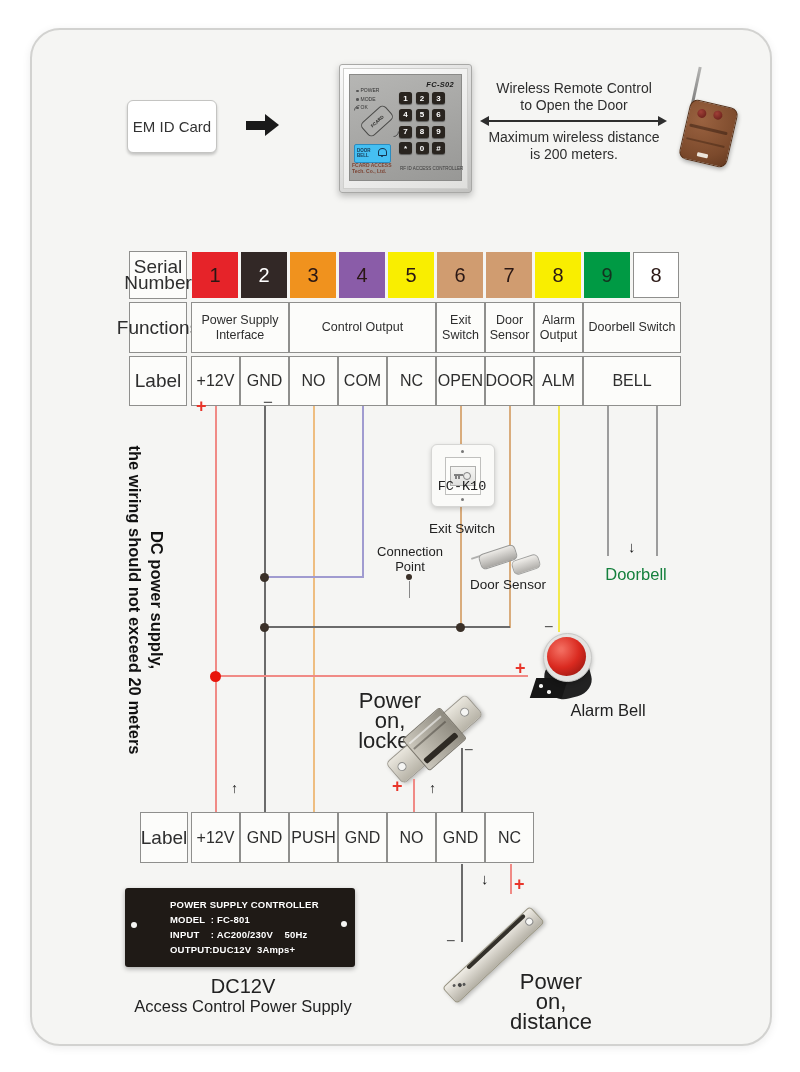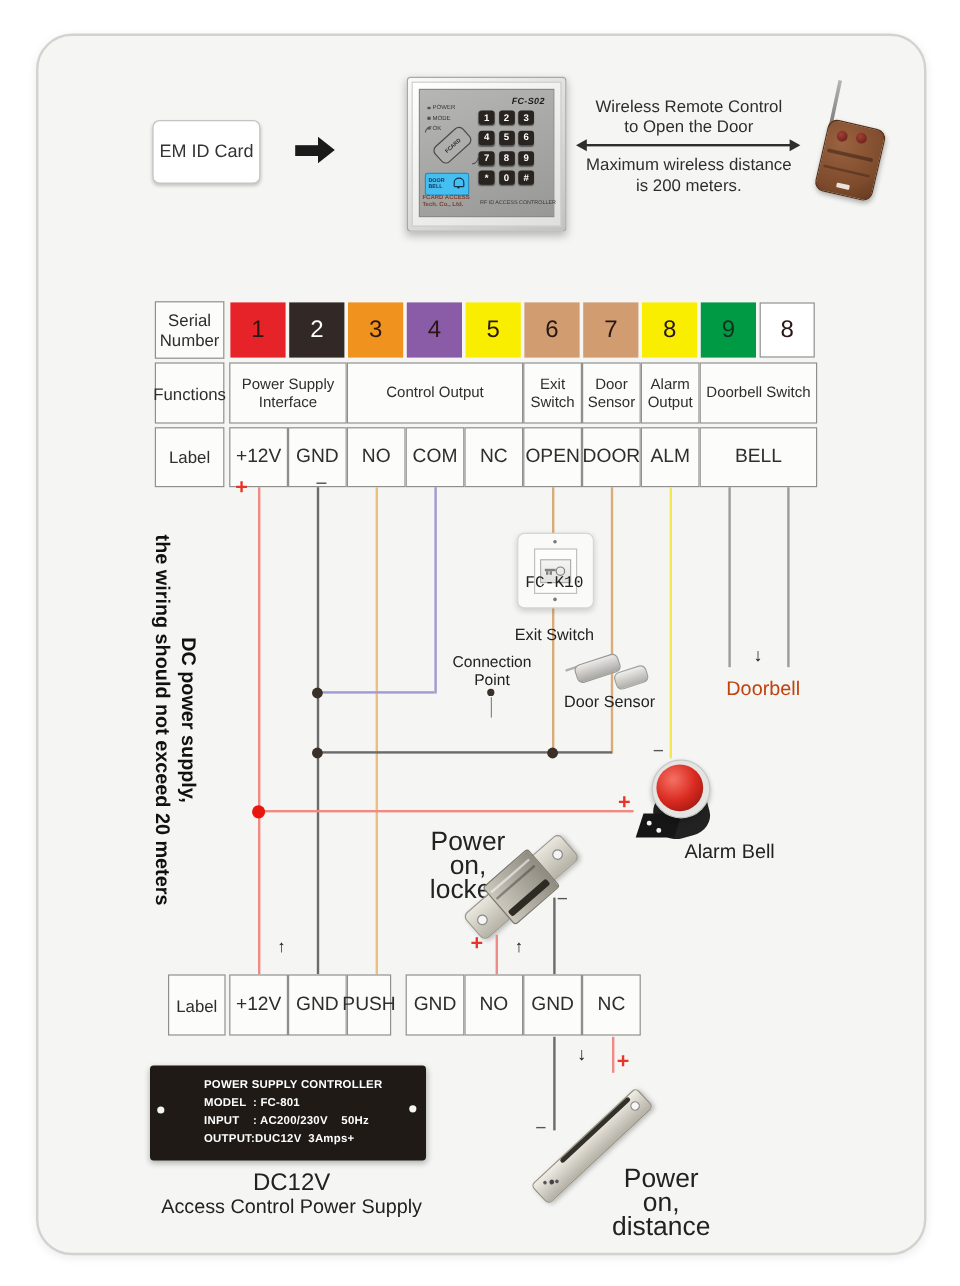--- a/index.html
+++ b/index.html
@@ -3,21 +3,21 @@
 <meta charset="utf-8">
 <style>
   html,body{margin:0;padding:0;background:#fff;}
   #root{position:relative;width:800px;height:1072px;background:#fff;
         font-family:"Liberation Sans",sans-serif;color:#2e2e2e;overflow:hidden;}
   .abs{position:absolute;}
   .cell{position:absolute;background:#fcfcfa;border:1.5px solid #8f8f8d;
         display:flex;align-items:center;justify-content:center;text-align:center;
         box-sizing:border-box;font-size:16px;color:#2e2e2e;}
   .fcell{font-size:12.5px;line-height:15px;}
-  .hcell{font-size:14px;line-height:16px;}
+  .hcell{font-size:19px;line-height:16px;}
   .scell{position:absolute;display:flex;align-items:center;justify-content:center;
          font-size:20px;box-sizing:border-box;}
   .wire{position:absolute;}
   .dot{position:absolute;border-radius:50%;}
   .sym-plus{position:absolute;font-size:18px;font-weight:bold;color:#e8352a;}
   .sym-minus{position:absolute;font-size:16px;color:#555;}
   .sym-arrow{position:absolute;font-size:14px;color:#222;}
   .complabel{position:absolute;text-align:center;font-size:13.5px;color:#222;}
   .biglabel{position:absolute;text-align:center;font-size:22px;line-height:20px;color:#222;}
   .key{background:#29241f;color:#fff;border-radius:2.5px;display:flex;align-items:center;
@@ -198,21 +198,21 @@
   <div class="abs complabel" style="left:417px;top:521px;width:90px;">Exit Switch</div>
 
   <div>
     <div class="abs" style="left:471px;top:556px;width:12px;height:2px;background:#b0b0ae;transform:rotate(-18deg);"></div>
     <div class="abs" style="left:479px;top:549px;width:36px;height:14px;transform:rotate(-18deg);background:linear-gradient(180deg,#eceae6,#a8a6a2);border:0.5px solid #989896;border-radius:5px;"></div>
     <div class="abs" style="left:512px;top:557px;width:26px;height:13px;transform:rotate(-18deg);background:linear-gradient(180deg,#f0eeea,#b0aeaa);border:0.5px solid #a0a09e;border-radius:5px;"></div>
   </div>
   <div class="abs complabel" style="left:466px;top:577px;width:84px;">Door Sensor</div>
 
   <span class="sym-arrow" style="left:628px;top:538px;font-size:15px;">↓</span>
-  <div class="abs" style="left:598px;top:565px;width:76px;text-align:center;font-size:16.5px;color:#c2410c;">Doorbell</div>
+  <div class="abs" style="left:598px;top:565px;width:76px;text-align:center;font-size:16.5px;color:#15803d;">Doorbell</div>
 
   <div>
     <div class="abs" style="left:545px;top:658px;width:46px;height:40px;background:#222;border-radius:40%;transform:rotate(-15deg);"></div>
     <div class="abs" style="left:533px;top:678px;width:32px;height:20px;background:#161616;transform:skewX(-18deg);"></div>
     <div class="dot" style="left:539px;top:684px;width:3.5px;height:3.5px;background:#f5f5f3;"></div>
     <div class="dot" style="left:547px;top:690px;width:3.5px;height:3.5px;background:#f5f5f3;"></div>
     <div class="abs" style="left:543px;top:633px;width:47px;height:47px;background:#e4e4e2;border:1px solid #c8c8c6;border-radius:50%;box-shadow:0 2px 4px rgba(0,0,0,.25);"></div>
     <div class="abs" style="left:547px;top:637px;width:39px;height:39px;border-radius:50%;background:radial-gradient(circle at 36% 32%,#f26b5e 5%,#da2a20 50%,#8c130e 95%);"></div>
   </div>
   <span class="sym-minus" style="left:544px;top:618px;">−</span>
@@ -240,21 +240,21 @@
   <span class="sym-arrow" style="left:231px;top:780px;">↑</span>
   <span class="sym-arrow" style="left:429px;top:780px;">↑</span>
   <span class="sym-plus" style="left:392px;top:776px;">+</span>
   <div class="wire" style="left: 412.5px; top: 779px; width: 2px; height: 33px; background-color: rgb(240, 138, 133);"></div>
   <span class="sym-minus" style="left:464px;top:741px;">−</span>
   <div class="wire" style="left: 460.5px; top: 748px; width: 2px; height: 64px; background-color: rgb(107, 107, 107);"></div>
 
   <div class="cell hcell" style="left:140px;top:812px;width:48px;height:51px;">Label</div>
   <div class="cell" style="left:191px;top:812px;width:49px;height:51px;">+12V</div>
   <div class="cell" style="left:240px;top:812px;width:49px;height:51px;">GND</div>
-  <div class="cell" style="left:289px;top:812px;width:37px;height:51px;">PUSH</div>
+  <div class="cell" style="left:289px;top:812px;width:49px;height:51px;">PUSH</div>
   <div class="cell" style="left:338px;top:812px;width:49px;height:51px;">GND</div>
   <div class="cell" style="left:387px;top:812px;width:49px;height:51px;">NO</div>
   <div class="cell" style="left:436px;top:812px;width:49px;height:51px;">GND</div>
   <div class="cell" style="left:485px;top:812px;width:49px;height:51px;">NC</div>
 
   <div class="wire" style="left: 460.5px; top: 864px; width: 2px; height: 78px; background-color: rgb(107, 107, 107);"></div>
   <span class="sym-minus" style="left:446px;top:932px;">−</span>
   <div class="wire" style="left: 509.5px; top: 864px; width: 2px; height: 30px; background-color: rgb(240, 138, 133);"></div>
   <span class="sym-plus" style="left:514px;top:874px;">+</span>
   <span class="sym-arrow" style="left:481px;top:870px;font-size:15px;">↓</span>

